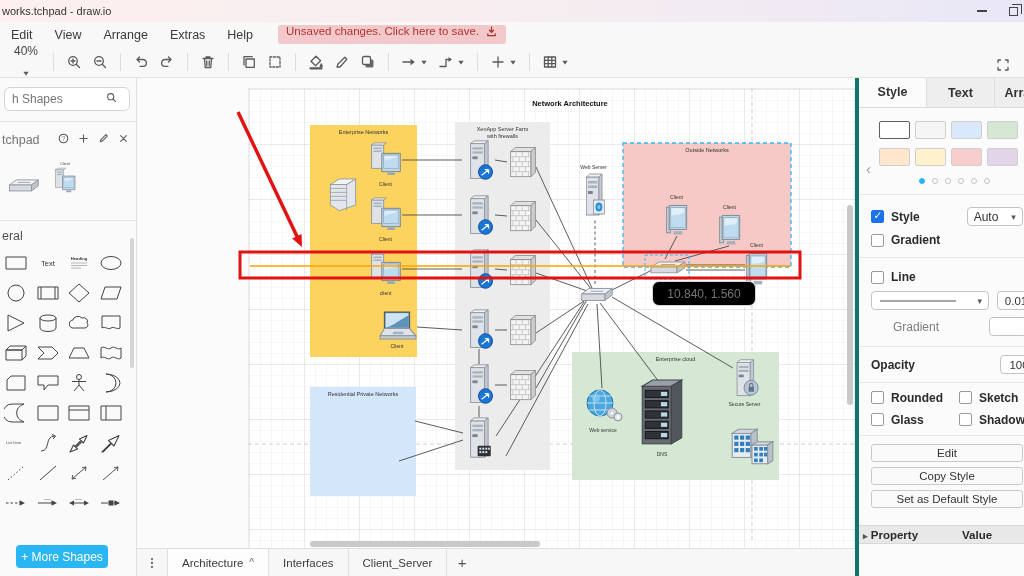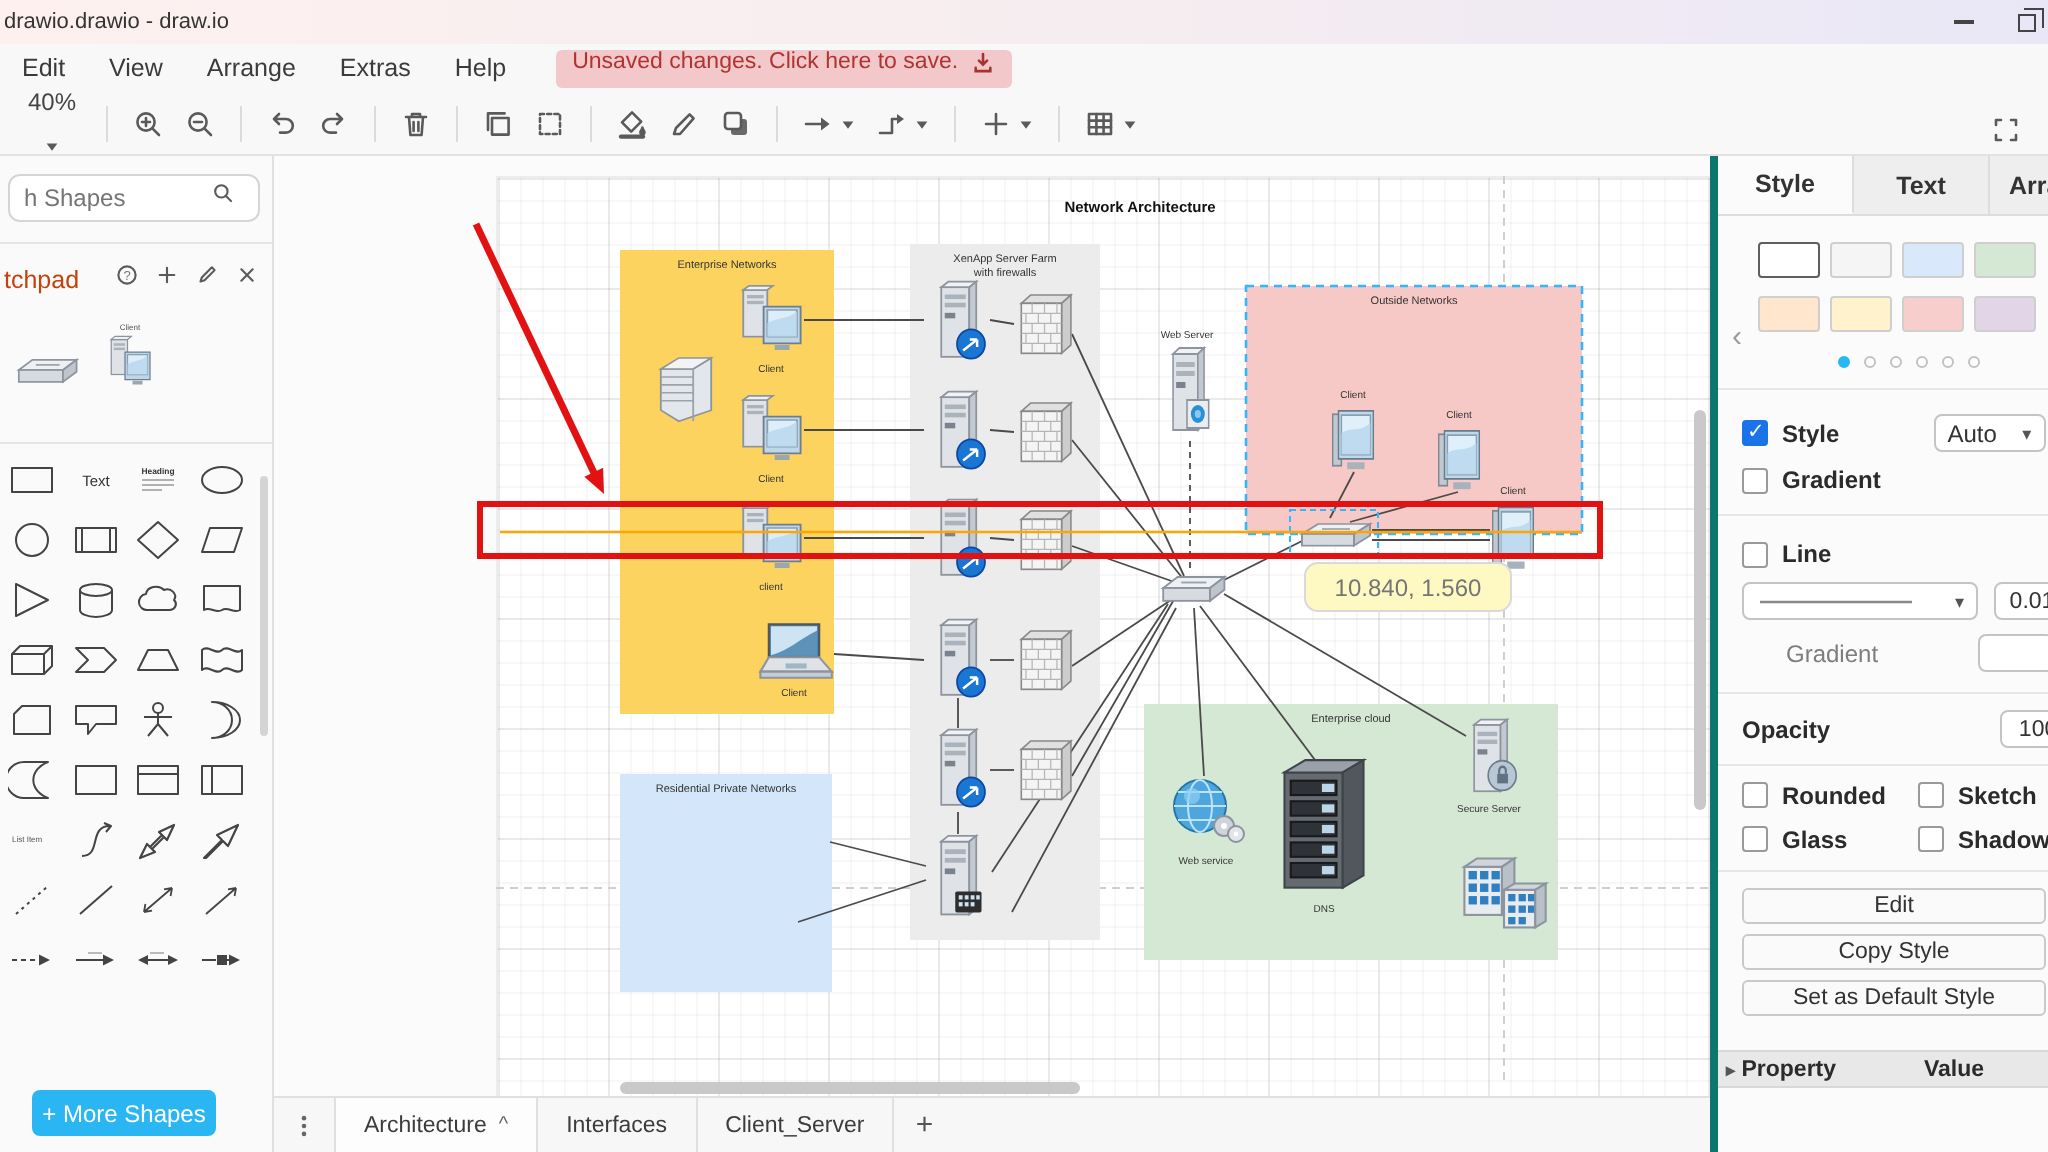--- a/index.html
+++ b/index.html
@@ -29,41 +29,41 @@
   .tb-btn svg { display:block; }
   .caret { margin-left:3px; }
   .tb-right { position:absolute; right:8px; top:7px; }
 
   
   .sidebar { position:absolute; left:0; top:78px; width:137px; height:498px; background:#fafafa; border-right:1px solid #e0e0e0; }
   .searchwrap { margin:9px 6px 0 4px; height:24px; background:#fff; border:1px solid #d5d5d5; border-radius:6px; display:flex; align-items:center; }
   .searchwrap input { border:none; outline:none; width:100px; font-size:12px; color:#555; padding-left:7px; background:transparent; font-family:inherit; }
   .sb-divider { height:1px; background:#e5e5e5; margin-top:10px; }
   .sp-head { display:flex; align-items:center; padding:9px 6px 4px 2px; }
-  .sp-title { font-size:12.5px; color:#c2410c; flex:1; }
+  .sp-title { font-size:12.5px; color:#737373; flex:1; }
   .sp-icons { display:flex; gap:7px; align-items:center; }
   .sp-items { display:flex; gap:12px; padding:8px 0 10px 6px; align-items:flex-end; }
   .gen-title { font-size:12.5px; color:#505050; padding:8px 0 2px 2px; }
   .shape-grid { display:grid; grid-template-columns:repeat(4,1fr); row-gap:7px; padding:6px 8px 0 2px; }
   .shape-cell { width:28px; height:23px; display:flex; align-items:center; justify-content:center; }
   .sb-scroll { position:absolute; right:2px; top:160px; width:4px; height:130px; background:#d4d4d4; border-radius:2px; }
   .more-shapes { position:absolute; left:6px; bottom:8px; width:92px; height:23px; background:#29b6f2; color:#fff; border:none; border-radius:4px; font-size:12px; font-family:inherit;margin-left:10px; }
 
   
   .canvas { position:absolute; left:137px; top:78px; width:718px; height:470px; background:#fbfbfb; overflow:hidden; }
   .page { position:absolute; left:111px; top:10px; width:640px; height:520px; background:#fff;
     background-image:
       linear-gradient(rgba(0,0,0,0.055) 1px, transparent 1px),
       linear-gradient(90deg, rgba(0,0,0,0.055) 1px, transparent 1px),
       linear-gradient(rgba(0,0,0,0.028) 1px, transparent 1px),
       linear-gradient(90deg, rgba(0,0,0,0.028) 1px, transparent 1px);
     background-size:55px 55px,55px 55px,11px 11px,11px 11px;
     border:1px solid #ececec; }
   .canvas svg.overlay { position:absolute; left:0; top:0; }
-  .drag-tooltip { position:absolute; left:515px; top:203px; width:104px; height:25px; background:#fef9c3;
+  .drag-tooltip { position:absolute; left:515px; top:203px; width:104px; height:25px; background:#000000;
     border:1px solid #d9d9d9; border-radius:7px; color:#757575; font-size:12px; display:flex; align-items:center; justify-content:center; }
   .hscroll { position:absolute; left:173px; top:463px; width:230px; height:6px; background:#c9c9c9; border-radius:3px; }
   .vscroll { position:absolute; right:2px; top:127px; width:6px; height:200px; background:#c9c9c9; border-radius:3px; }
 
   
   .footer { position:absolute; left:137px; top:548px; width:718px; height:28px; background:#f7f7f7; border-top:1px solid #e0e0e0; display:flex; align-items:stretch; }
   .ft-menu { width:30px; display:flex; align-items:center; justify-content:center; }
   .ft-tab { display:flex; align-items:center; gap:6px; padding:0 14px; font-size:11.5px; color:#3c3c3c; border-right:1px solid #e0e0e0; }
   .ft-tab.first { border-left:1px solid #e0e0e0; }
   .ft-tab.active { background:#fdfdfd; }
@@ -97,21 +97,21 @@
   .prop-head { display:flex; background:#e8e8e8; border-top:1px solid #d8d8d8; border-bottom:1px solid #d8d8d8; height:19px; align-items:center; font-weight:bold; font-size:11.5px; margin-top:4px; }
   .prop-head .ph1 { width:103px; padding-left:4px; }
   .tog-grid { display:grid; grid-template-columns:88px 88px; row-gap:8px; }
 </style>
 </head>
 <body>
 
 <div id="app">
 
   <div class="titlebar">
-    <span class="wtitle">drawio.drawio - draw.io</span>
+    <span class="wtitle">works.tchpad - draw.io</span>
     <div class="wctl">
       <span class="wmin"></span>
       <span class="wmax"></span>
     </div>
   </div>
 
   <div class="menubar">
     <span id="menu-items"><span class="menu-item">Edit</span><span class="menu-item">View</span><span class="menu-item">Arrange</span><span class="menu-item">Extras</span><span class="menu-item">Help</span></span>
     <button class="unsaved">
       <span>Unsaved changes. Click here to save.</span>
@@ -320,20 +320,21 @@
             <path d="M5 6 l3 -2.5 h13 l-3 2.5 Z" fill="#eef1f4" stroke="#8d949e"></path>
             <rect x="7" y="9" width="9" height="2" fill="#aab2bc"></rect>
             <rect x="7" y="12.5" width="9" height="2" fill="#aab2bc"></rect>
             <path d="M16 16 h20 v22 h-20 Z" fill="#bfd6e8" stroke="#6b7f90"></path>
             <path d="M18 18 h16 v16 h-16 Z" fill="#ddeefa" stroke="#8aa0b0"></path>
             <path d="M18 26 c6 -4 10 -2 16 -7 v15 h-16 Z" fill="#b9d7ec" opacity="0.85"></path>
             <rect x="22" y="39" width="8" height="3" fill="#9aa6b0"></rect>
           </svg></span>
       </div>
     <div class="sb-divider"></div>
+    <div class="gen-title">eral</div>
     <div class="shape-grid" id="shape-grid">
         <span class="shape-cell">
           <svg width="24" height="22" viewBox="0 0 24 22" fill="none" stroke="#444" stroke-width="1" stroke-linejoin="round">
             <rect x="2" y="5" width="20" height="12"></rect>
           </svg>
         </span>
         <span class="shape-cell">
           <svg width="24" height="22" viewBox="0 0 24 22" fill="none" stroke="#444" stroke-width="1" stroke-linejoin="round">
             <text x="12" y="14" font-size="7.5" text-anchor="middle" fill="#333" stroke="none">Text</text>
           </svg>

